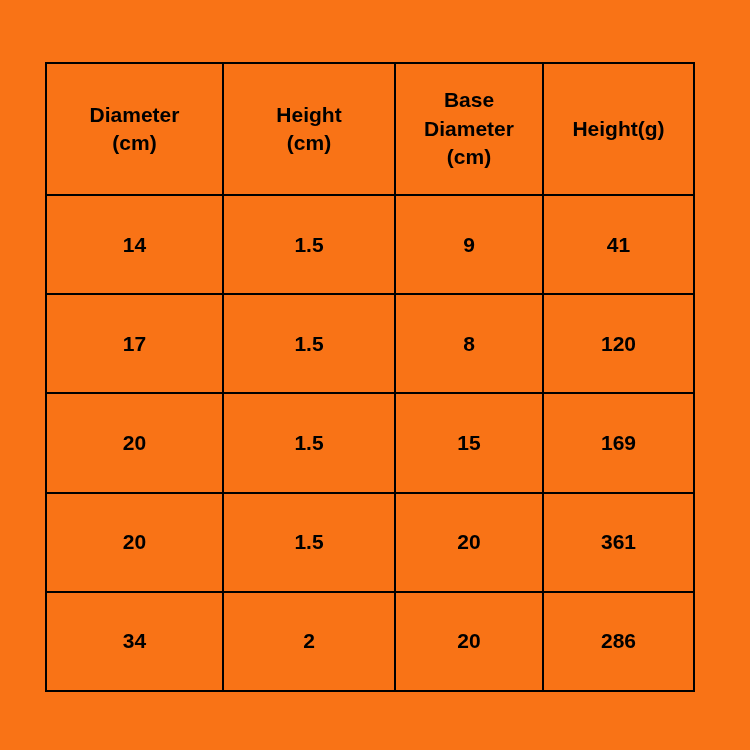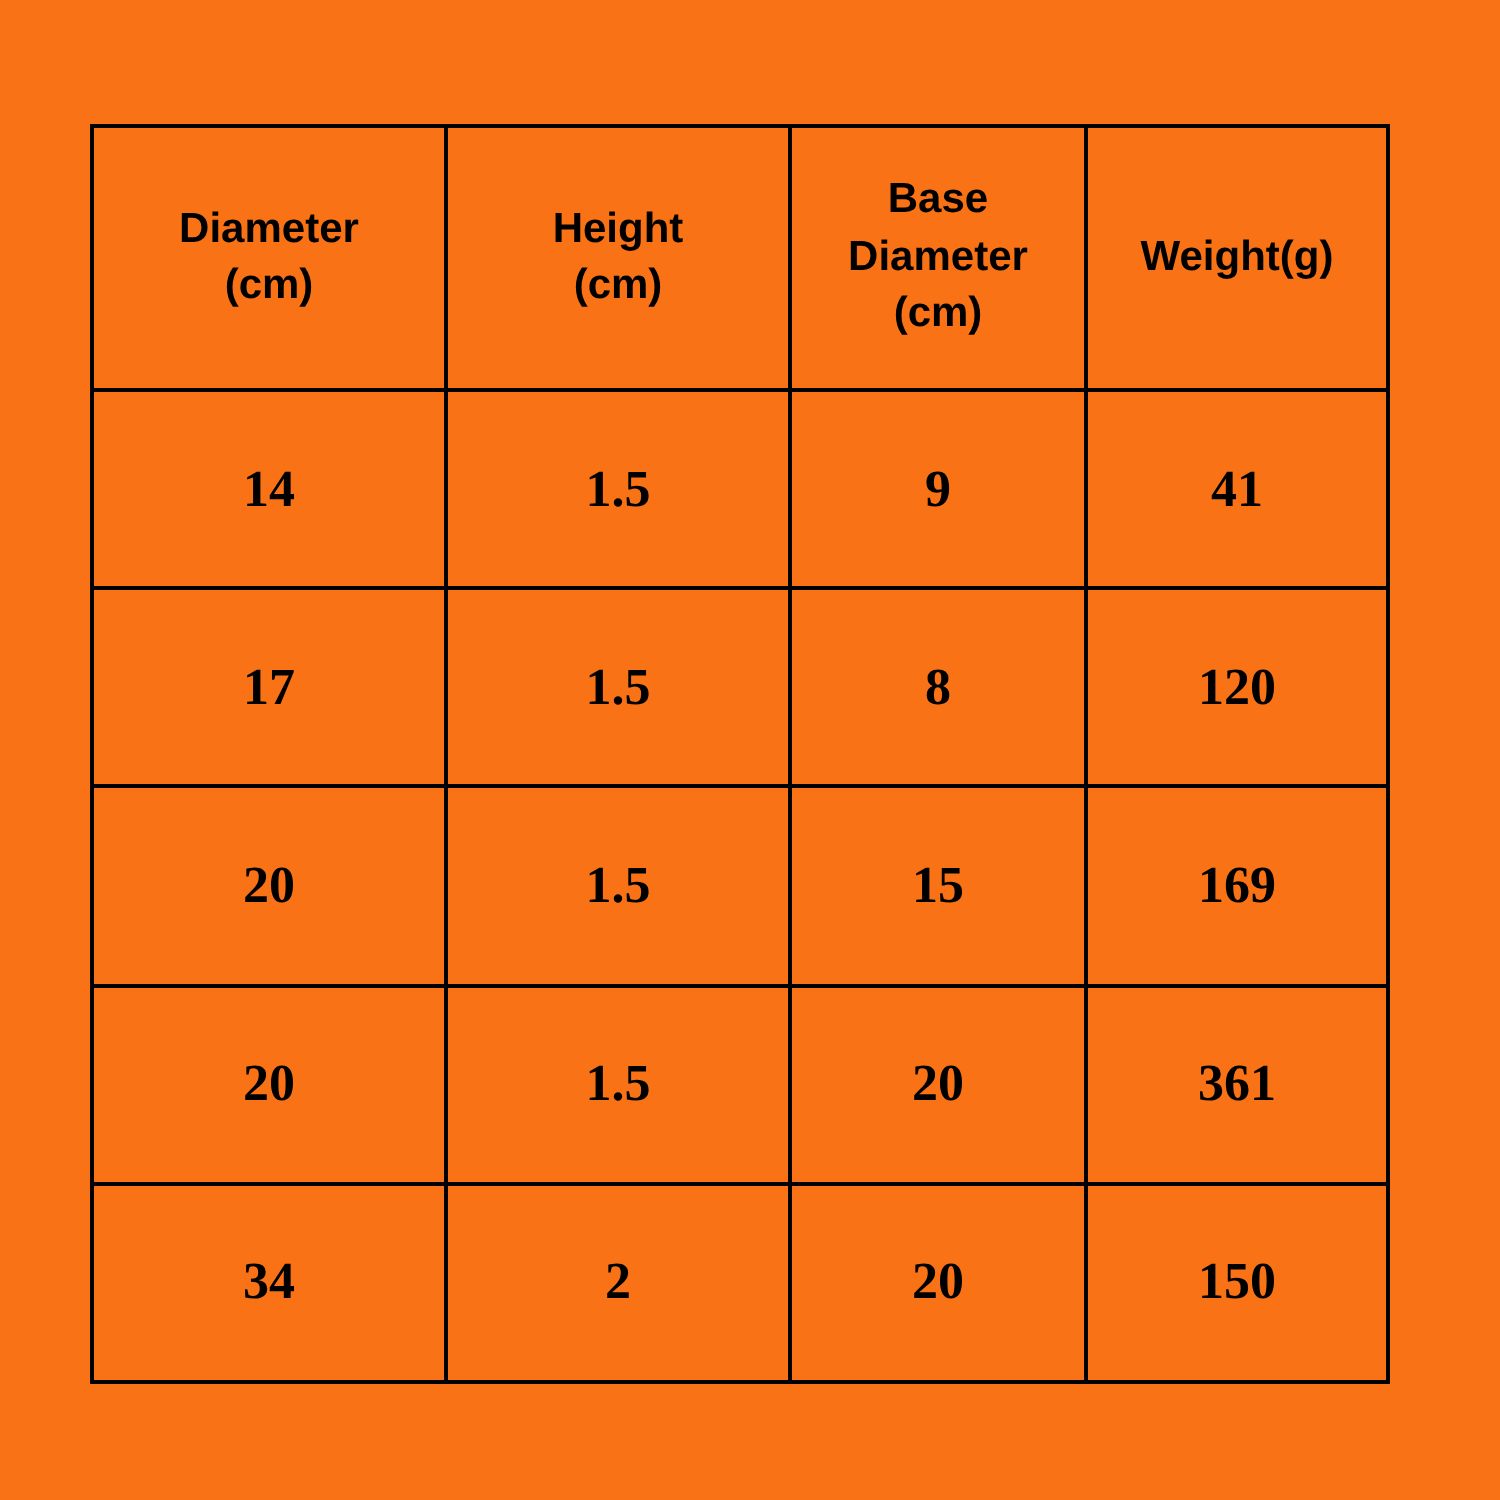--- a/index.html
+++ b/index.html
@@ -41,22 +41,21 @@
     color: #000000;
     padding: 2px 4px;
   }
   table.spec-table thead th {
     height: 126px;
     font-size: 21px;
     line-height: 1.35;
   }
   table.spec-table tbody td {
     height: 84px;
-    font-size: 26px;
-    font-family: Liberation Serif, serif;
+    font-size: 21px;
   }
   col.c1 { width: 177px; }
   col.c2 { width: 172px; }
   col.c3 { width: 148px; }
   col.c4 { width: 151px; }
   .hdr-line { display: block; }
 </style>
 </head>
 <body>
 
@@ -78,21 +77,21 @@
           <th>
             <span class="hdr-line">Height</span>
             <span class="hdr-line">(cm)</span>
           </th>
           <th>
             <span class="hdr-line">Base</span>
             <span class="hdr-line">Diameter</span>
             <span class="hdr-line">(cm)</span>
           </th>
           <th>
-            <span class="hdr-line">Weight(g)</span>
+            <span class="hdr-line">Height(g)</span>
           </th>
         </tr>
       </thead>
       <tbody>
         <tr>
           <td>14</td>
           <td>1.5</td>
           <td>9</td>
           <td>41</td>
         </tr>
@@ -111,18 +110,18 @@
         <tr>
           <td>20</td>
           <td>1.5</td>
           <td>20</td>
           <td>361</td>
         </tr>
         <tr>
           <td>34</td>
           <td>2</td>
           <td>20</td>
-          <td>150</td>
+          <td>286</td>
         </tr>
       </tbody>
     </table>
   </div>
 </div>
 
 </body></html>

